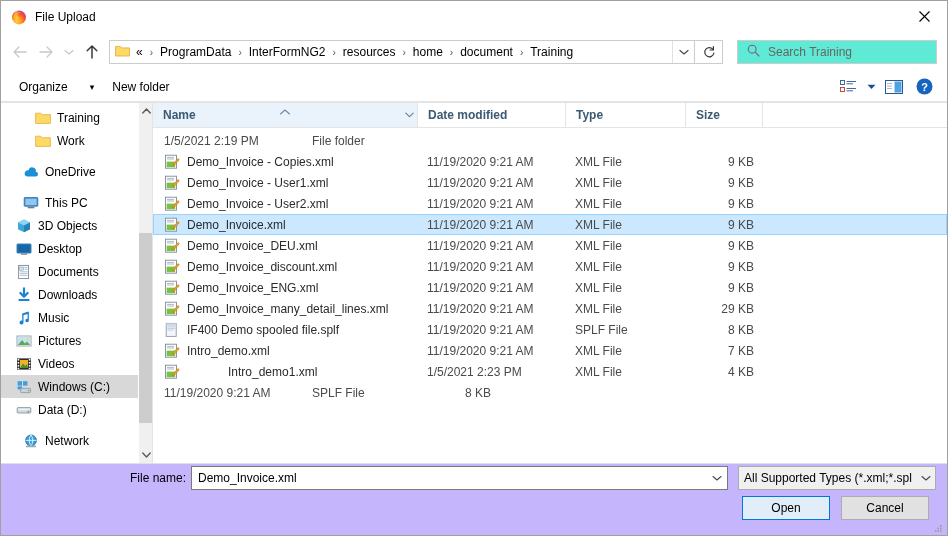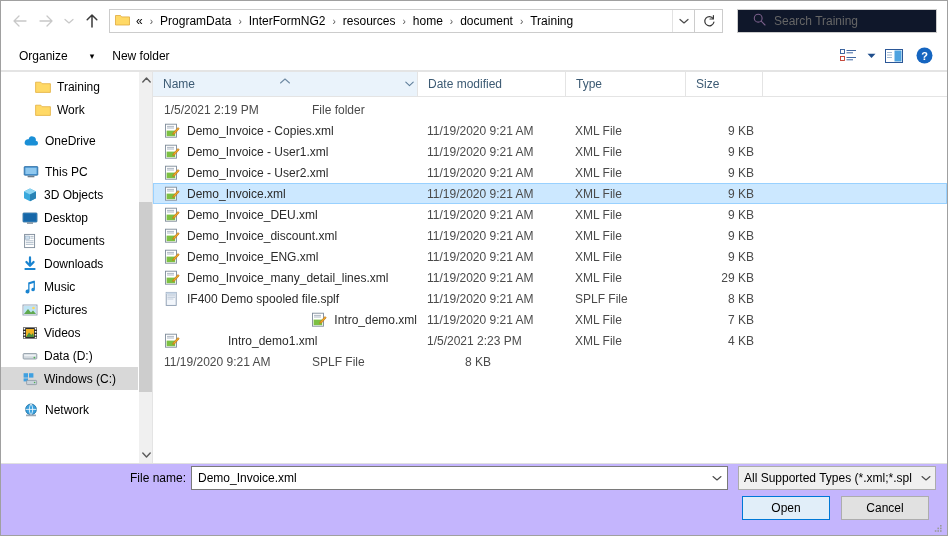--- a/index.html
+++ b/index.html
@@ -79,23 +79,23 @@
   }
   #refresh-btn {
     width: 28px; height: 24px; flex: 0 0 auto;
     border: 1px solid #cccccc; border-left: none;
     display: flex; align-items: center; justify-content: center;
     background: #fff;
   }
   #searchbox {
     width: 200px; height: 24px; flex: 0 0 auto;
     margin-left: 14px;
-    border: 1px solid #cccccc; background: #0f172a;
-    display: flex; align-items: center;
-    padding-left: 15px;
+    border: 1px solid #cccccc; background: #5eead4;
+    display: flex; align-items: center;
+    padding-left: 9px;
   }
   #search-placeholder { color: #666; font-size: 12px; margin-left: 8px; }
 
   
   #cmdbar {
     height: 30px; min-height: 30px;
     display: flex; align-items: center;
     padding: 0 8px 0 12px;
     background: #ffffff;
     border-bottom: 1px solid #e4e4e4;
@@ -137,21 +137,21 @@
     font-size: 12px; color: #000;
     white-space: nowrap;
     padding-left: 0;
   }
   .side-item.sel { background: #d8d8d8; }
   .side-item .ico {
     width: 16px; height: 16px; flex: 0 0 16px;
     display: flex; align-items: center; justify-content: center;
     margin-right: 6px;
   }
-  .side-item.indent1 { padding-left: 21px; }
+  .side-item.indent1 { padding-left: 15px; }
   .side-item.indent2 { padding-left: 34px; }
   .side-item.root { padding-left: 22px; }
   .side-gap { height: 8px; }
 
   
   #side-scroll {
     width: 14px; flex: 0 0 14px;
     background: #f0f0f0;
     position: relative;
     border-left: 1px solid #ffffff;
@@ -177,21 +177,21 @@
     display: flex; align-items: stretch;
     border-bottom: 1px solid #e4e4e4;
     font-size: 12px; color: #3c5a73;
     background: #ffffff;
   }
   .colh {
     display: flex; align-items: center;
     border-right: 1px solid #e4e4e4;
     padding-left: 10px;
     position: relative;
-    white-space: nowrap; overflow: hidden;
+    white-space: nowrap; overflow: hidden; font-weight: bold;
   }
   .colh.name { background: #eaf3fb; }
   .colh .sortcaret {
     position: absolute; top: 1px; left: 50%;
     transform: translateX(-50%);
   }
   .colh .hdr-chevron {
     position: absolute; right: 0; top: 0; bottom: 0;
     width: 16px; display: flex; align-items: center; justify-content: center;
     background: #eaf3fb;
@@ -275,20 +275,42 @@
   #grip {
     position: absolute; right: 4px; bottom: 3px;
     width: 10px; height: 10px;
   }
 </style>
 </head>
 <body>
 
 <div id="window">
 
+  <div id="titlebar">
+    <div id="title-icon">
+      <svg width="16" height="16" viewBox="0 0 16 16">
+        <defs>
+          <radialGradient id="ffg" cx="35%" cy="78%" r="82%">
+            <stop offset="0%" stop-color="#ffd23f"></stop>
+            <stop offset="38%" stop-color="#ff9d1e"></stop>
+            <stop offset="72%" stop-color="#f5502a"></stop>
+            <stop offset="100%" stop-color="#c83aa8"></stop>
+          </radialGradient>
+        </defs>
+        <circle cx="8" cy="8.4" r="7" fill="url(#ffg)"></circle>
+        <path d="M3.2 4.2c1.2-2 3.3-3.2 5.3-3 -1.1.5-2 1.4-2.4 2.3 1.5-.6 3.2-.3 4.3.7 -1.5-.3-3 .2-3.9 1.2 1.2 1.9 1 4.3-.6 5.7 -1.9-.6-3.2-2.4-3.2-4.5 0-.9.2-1.7.5-2.4z" fill="#ffe05e" opacity=".55"></path>
+      </svg>
+    </div>
+    <div id="title-text">File Upload</div>
+    <div id="close-btn">
+      <svg width="11" height="11" viewBox="0 0 11 11">
+        <path d="M0.5 0.5 L10.5 10.5 M10.5 0.5 L0.5 10.5" stroke="#000" stroke-width="1.1" fill="none"></path>
+      </svg>
+    </div>
+  </div>
 
   <div id="navbar">
     <div class="navbtn">
       <svg width="16" height="14" viewBox="0 0 16 14">
         <path d="M7 2 L2 7 L7 12 M2 7 L14 7" stroke="#c8c8c8" stroke-width="1.3" fill="none" stroke-linecap="round" stroke-linejoin="round"></path>
       </svg>
     </div>
     <div class="navbtn">
       <svg width="16" height="14" viewBox="0 0 16 14">
         <path d="M9 2 L14 7 L9 12 M14 7 L2 7" stroke="#c8c8c8" stroke-width="1.3" fill="none" stroke-linecap="round" stroke-linejoin="round"></path>
@@ -499,43 +521,43 @@
                   <rect x="12.8" y="6" width="1.6" height="1.6"></rect>
                   <rect x="12.8" y="9" width="1.6" height="1.6"></rect>
                   <rect x="12.8" y="11.8" width="1.6" height="1.3"></rect>
                 </g>
                 <rect x="4" y="4" width="8" height="8" fill="#f0b323"></rect>
                 <path d="M4 12 L7 7.6 L9.4 10 L11 8 L12 12 Z" fill="#4a8f3c"></path>
               </svg>
             </span>
             <span>Videos</span>
           </div>
-          <div class="side-item indent1">
-            <span class="ico">
-              <svg width="16" height="16" viewBox="0 0 16 16">
-                <rect x="1.2" y="5.6" width="13.6" height="5.4" rx="0.8" fill="#d2d9df" stroke="#8b97a3" stroke-width="0.9"></rect>
-                <rect x="2.2" y="6.6" width="11.6" height="1.6" fill="#eef2f5"></rect>
-                <circle cx="12.4" cy="9.6" r="0.9" fill="#4caf50"></circle>
-              </svg>
-            </span>
-            <span>Data (D:)</span>
-          </div>
           <div class="side-item indent1 sel">
             <span class="ico">
               <svg width="16" height="16" viewBox="0 0 16 16">
                 <g fill="#3fa0e0">
                   <rect x="1.6" y="2.2" width="4.4" height="4.4"></rect>
                   <rect x="7" y="2.2" width="4.4" height="4.4"></rect>
                   <rect x="1.6" y="7.4" width="4.4" height="3"></rect>
                 </g>
                 <rect x="4.6" y="9.4" width="10" height="4.2" rx="0.7" fill="#c9d2da" stroke="#8b97a3" stroke-width="0.8"></rect>
                 <circle cx="12.6" cy="11.5" r="0.8" fill="#4caf50"></circle>
               </svg>
             </span>
             <span>Windows (C:)</span>
+          </div>
+          <div class="side-item indent1">
+            <span class="ico">
+              <svg width="16" height="16" viewBox="0 0 16 16">
+                <rect x="1.2" y="5.6" width="13.6" height="5.4" rx="0.8" fill="#d2d9df" stroke="#8b97a3" stroke-width="0.9"></rect>
+                <rect x="2.2" y="6.6" width="11.6" height="1.6" fill="#eef2f5"></rect>
+                <circle cx="12.4" cy="9.6" r="0.9" fill="#4caf50"></circle>
+              </svg>
+            </span>
+            <span>Data (D:)</span>
           </div>
           <div class="side-gap"></div>
           <div class="side-item root">
             <span class="ico">
               <svg width="16" height="16" viewBox="0 0 16 16">
                 <circle cx="8" cy="7.4" r="5.4" fill="#3aa0dd" stroke="#1e6f9f" stroke-width="0.8"></circle>
                 <path d="M2.6 7.4 H13.4 M8 2 C5.8 4.6 5.8 10.2 8 12.8 C10.2 10.2 10.2 4.6 8 2" stroke="#ffffff" stroke-width="0.8" fill="none"></path>
                 <rect x="3" y="12.4" width="10" height="1.8" rx="0.5" fill="#9aa8b5"></rect>
               </svg>
             </span>
@@ -706,21 +728,21 @@
                   <path d="M3.4 3.2 H11 M3.4 4.8 H11 M3.4 6.4 H11 M3.4 8 H9.4" stroke="#b7c4d4" stroke-width="0.8"></path>
                   <rect x="2.2" y="1.4" width="10" height="1.6" fill="#c9d8e8"></rect>
                 </svg></span>
               <span>IF400 Demo spooled file.splf</span>
             </div>
             <div class="cell date" style="flex: 0 0 148px;">11/19/2020 9:21 AM</div>
             <div class="cell type" style="flex: 0 0 120px;">SPLF File</div>
             <div class="cell size" style="flex: 0 0 77px;">8 KB</div>
           </div>
           <div class="row">
-            <div class="cell name" style="flex: 0 0 263px; justify-content: flex-end;">
+            <div class="cell name" style="flex: 0 0 263px;">
               <span class="fileicon"><svg width="16" height="16" viewBox="0 0 16 16">
                   <rect x="1.5" y="1.2" width="11" height="13" fill="#ffffff" stroke="#7d8a99" stroke-width="0.9"></rect>
                   <rect x="2.6" y="7.6" width="8.6" height="5.6" fill="#7cc043"></rect>
                   <path d="M3 3.4 H10 M3 5 H10" stroke="#9aa7b5" stroke-width="0.8"></path>
                   <path d="M9.2 9.8 L14 4.6 L15.2 5.8 L10.4 11 L8.6 11.4 Z" fill="#f5a623" stroke="#b9791a" stroke-width="0.7"></path>
                 </svg></span>
               <span>Intro_demo.xml</span>
             </div>
             <div class="cell date" style="flex: 0 0 148px;">11/19/2020 9:21 AM</div>
             <div class="cell type" style="flex: 0 0 120px;">XML File</div>

